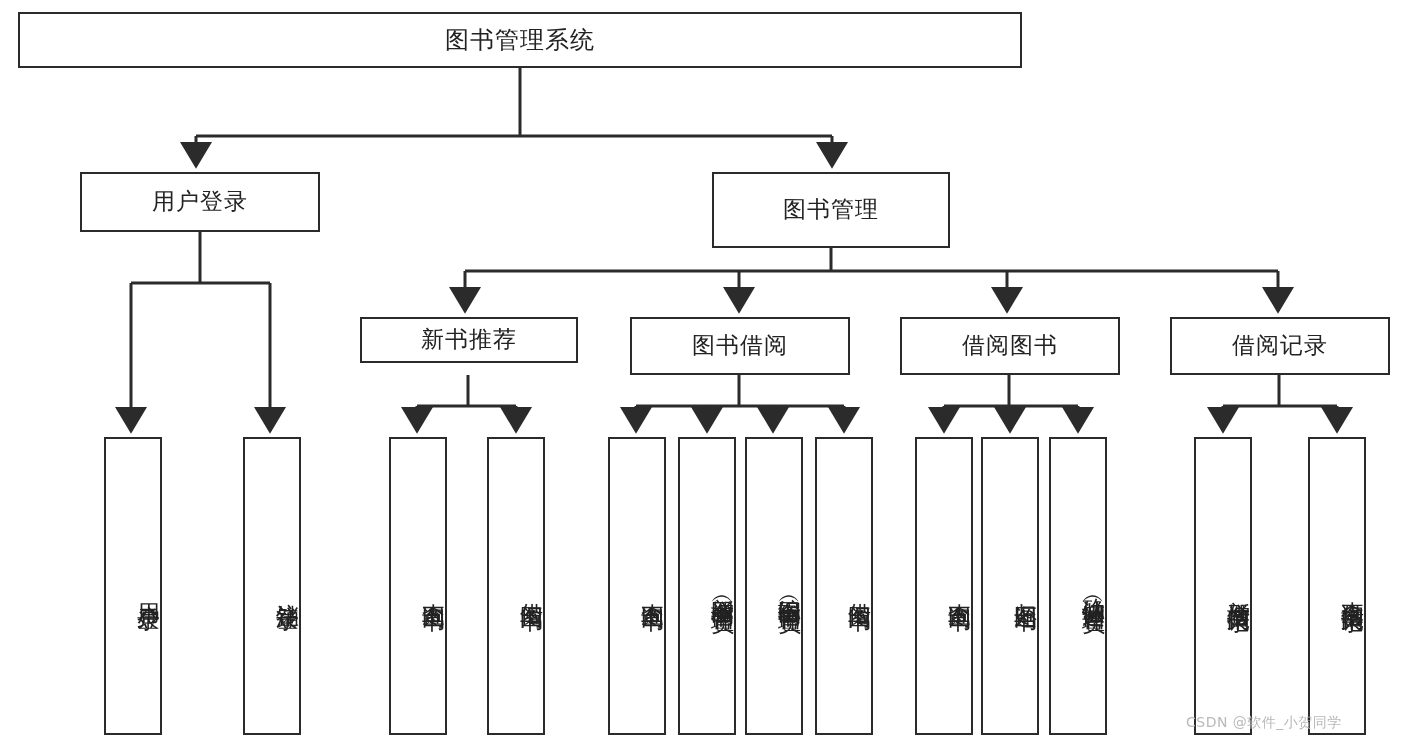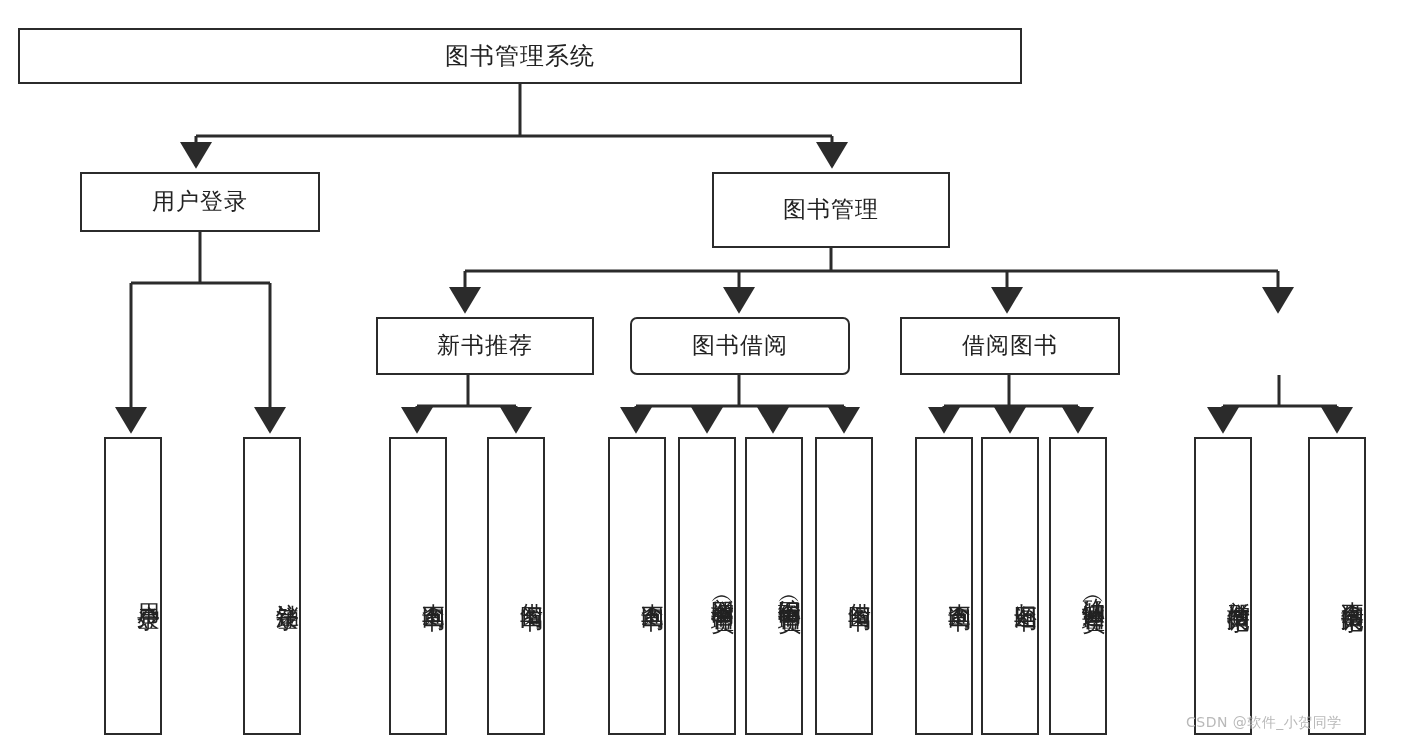--- a/index.html
+++ b/index.html
@@ -111,28 +111,29 @@
       <path d="M1010,406 L1010,431" marker-end="url(#arrow)"></path>
       <path d="M1078,406 L1078,431" marker-end="url(#arrow)"></path>
 
       <path d="M1279,375 L1279,406"></path>
       <path d="M1223,406 L1337,406"></path>
       <path d="M1223,406 L1223,431" marker-end="url(#arrow)"></path>
       <path d="M1337,406 L1337,431" marker-end="url(#arrow)"></path>
     </g>
   </svg>
 
-  <div class="node h root" style="left:18px; top:12px; width:1004px; height:56px;margin-top:16px;">图书管理系统</div>
+  <div class="node h root" style="left:18px; top:12px; width:1004px; height:56px;">图书管理系统</div>
 
   <div class="node h" style="left:80px; top:172px; width:240px; height:60px;">用户登录</div>
   <div class="node h" style="left:712px; top:172px; width:238px; height:76px;">图书管理</div>
 
-  <div class="node h" style="left:376px; top:317px; width:218px; height:58px;font-family:Liberation Serif, serif;">新书推荐</div>
-  <div class="node h" style="left:630px; top:317px; width:220px; height:58px;border-radius:7px;">图书借阅</div>
+  <div class="node h" style="left:360px; top:317px; width:218px; height:46px;font-family:Liberation Serif, serif;">新书推荐</div>
+  <div class="node h" style="left:630px; top:317px; width:220px; height:58px;">图书借阅</div>
   <div class="node h" style="left:900px; top:317px; width:220px; height:58px;">借阅图书</div>
+  <div class="node h" style="left:1170px; top:317px; width:220px; height:58px;">借阅记录</div>
 
   <div class="node v" style="left:104px; top:437px; width:58px; height:298px;">用户登录</div>
   <div class="node v" style="left:243px; top:437px; width:58px; height:298px;">注销登录</div>
 
   <div class="node v" style="left:389px; top:437px; width:58px; height:298px;">查询图书</div>
   <div class="node v" style="left:487px; top:437px; width:58px; height:298px;">借阅图书</div>
 
   <div class="node v" style="left:608px; top:437px; width:58px; height:298px;">查询图书</div>
   <div class="node v" style="left:678px; top:437px; width:58px; height:298px;">新增图书（管理员）</div>
   <div class="node v" style="left:745px; top:437px; width:58px; height:298px;">编辑图书（管理员）</div>

